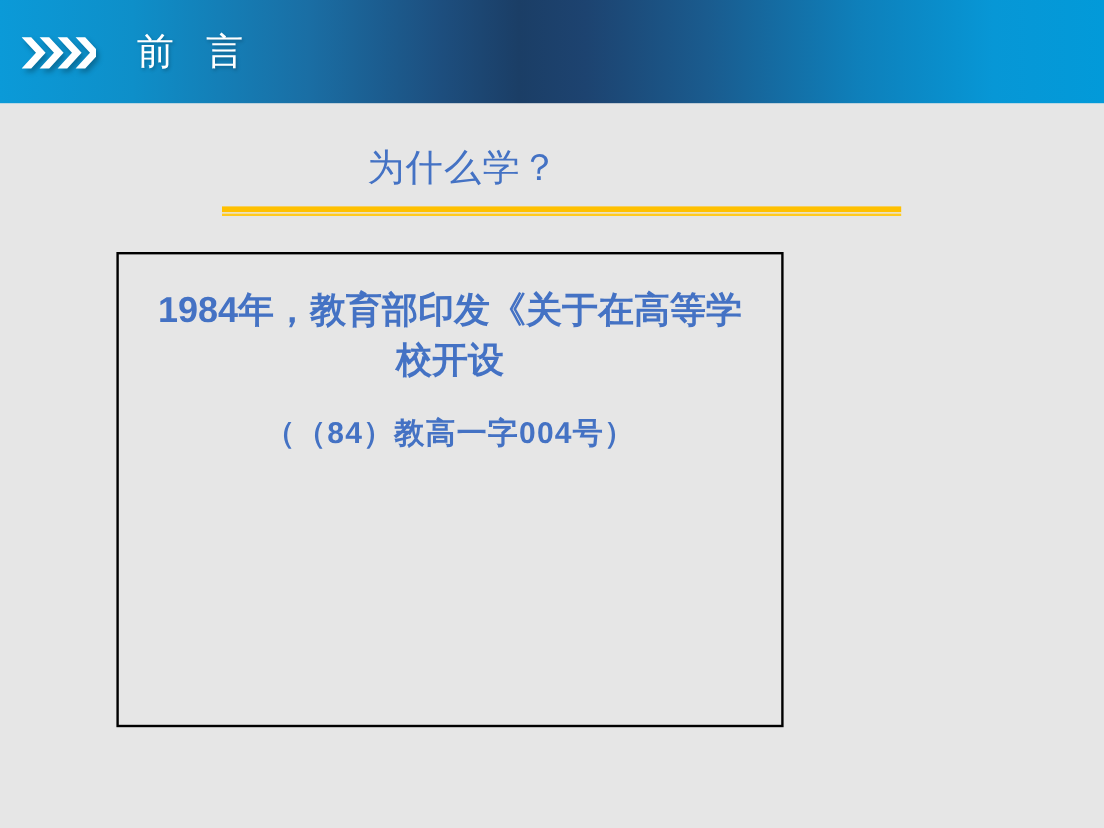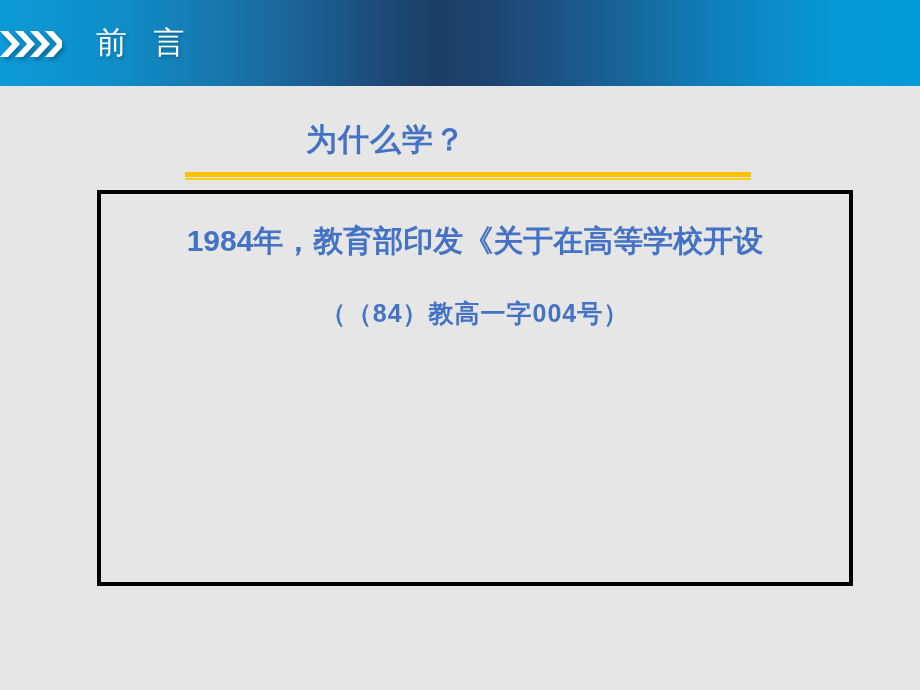--- a/index.html
+++ b/index.html
@@ -29,20 +29,21 @@
         #1d4e7e 40%,
         #1b3e66 47%,
         #1d4370 53%,
         #1a5b8e 64%,
         #0e80bb 78%,
         #0797d6 90%,
         #029ad9 100%);
     display: flex;
     align-items: center;
     box-sizing: border-box;
+    padding-left: 18px;
   }
 
   #chevron-icon {
     display: flex;
     align-items: center;
     margin-top: 2px;
     filter: drop-shadow(2px 3px 2px rgba(0,0,0,0.28));
   }
   #chevron-icon svg { display: block; }
 
@@ -58,21 +59,21 @@
 
   
   #section-title {
     position: absolute;
     left: 0;
     top: 119px;
     width: 772px;
     text-align: center;
     color: #4472c4;
     font-size: 31px;
-    font-weight: 700;
+    font-weight: 400;
     letter-spacing: 1px;
   }
 
   #title-rule {
     position: absolute;
     left: 185px;
     top: 172px;
     width: 566px;
     height: 9px;
   }
@@ -89,43 +90,43 @@
   #title-rule .rule-thin {
     width: 100%;
     height: 2px;
     background: #ffca1f;
   }
 
   
   #content-box {
     position: absolute;
     left: 97px;
-    top: 190px;
-    width: 756px;
+    top: 210px;
+    width: 556px;
     height: 396px;
     box-sizing: border-box;
-    border: 4px solid #000000;
+    border: 2px solid #000000;
     background: transparent;
   }
 
   #box-heading {
     margin: 0;
     padding: 26px 18px 0 18px;
     color: #4472c4;
     font-size: 30px;
     font-weight: bold;
     line-height: 42px;
     text-align: center;
     letter-spacing: 0px;
   }
   #box-heading .line1 { display: block; }
   #box-heading .line2 { display: block; }
 
   #box-subheading {
-    margin: 13px;
+    margin: 0;
     padding: 22px 18px 0 18px;
     color: #4472c4;
     font-size: 25px;
     font-weight: bold;
     text-align: center;
     letter-spacing: 1px;
   }
 
   #box-paragraph {
     margin: 0;

